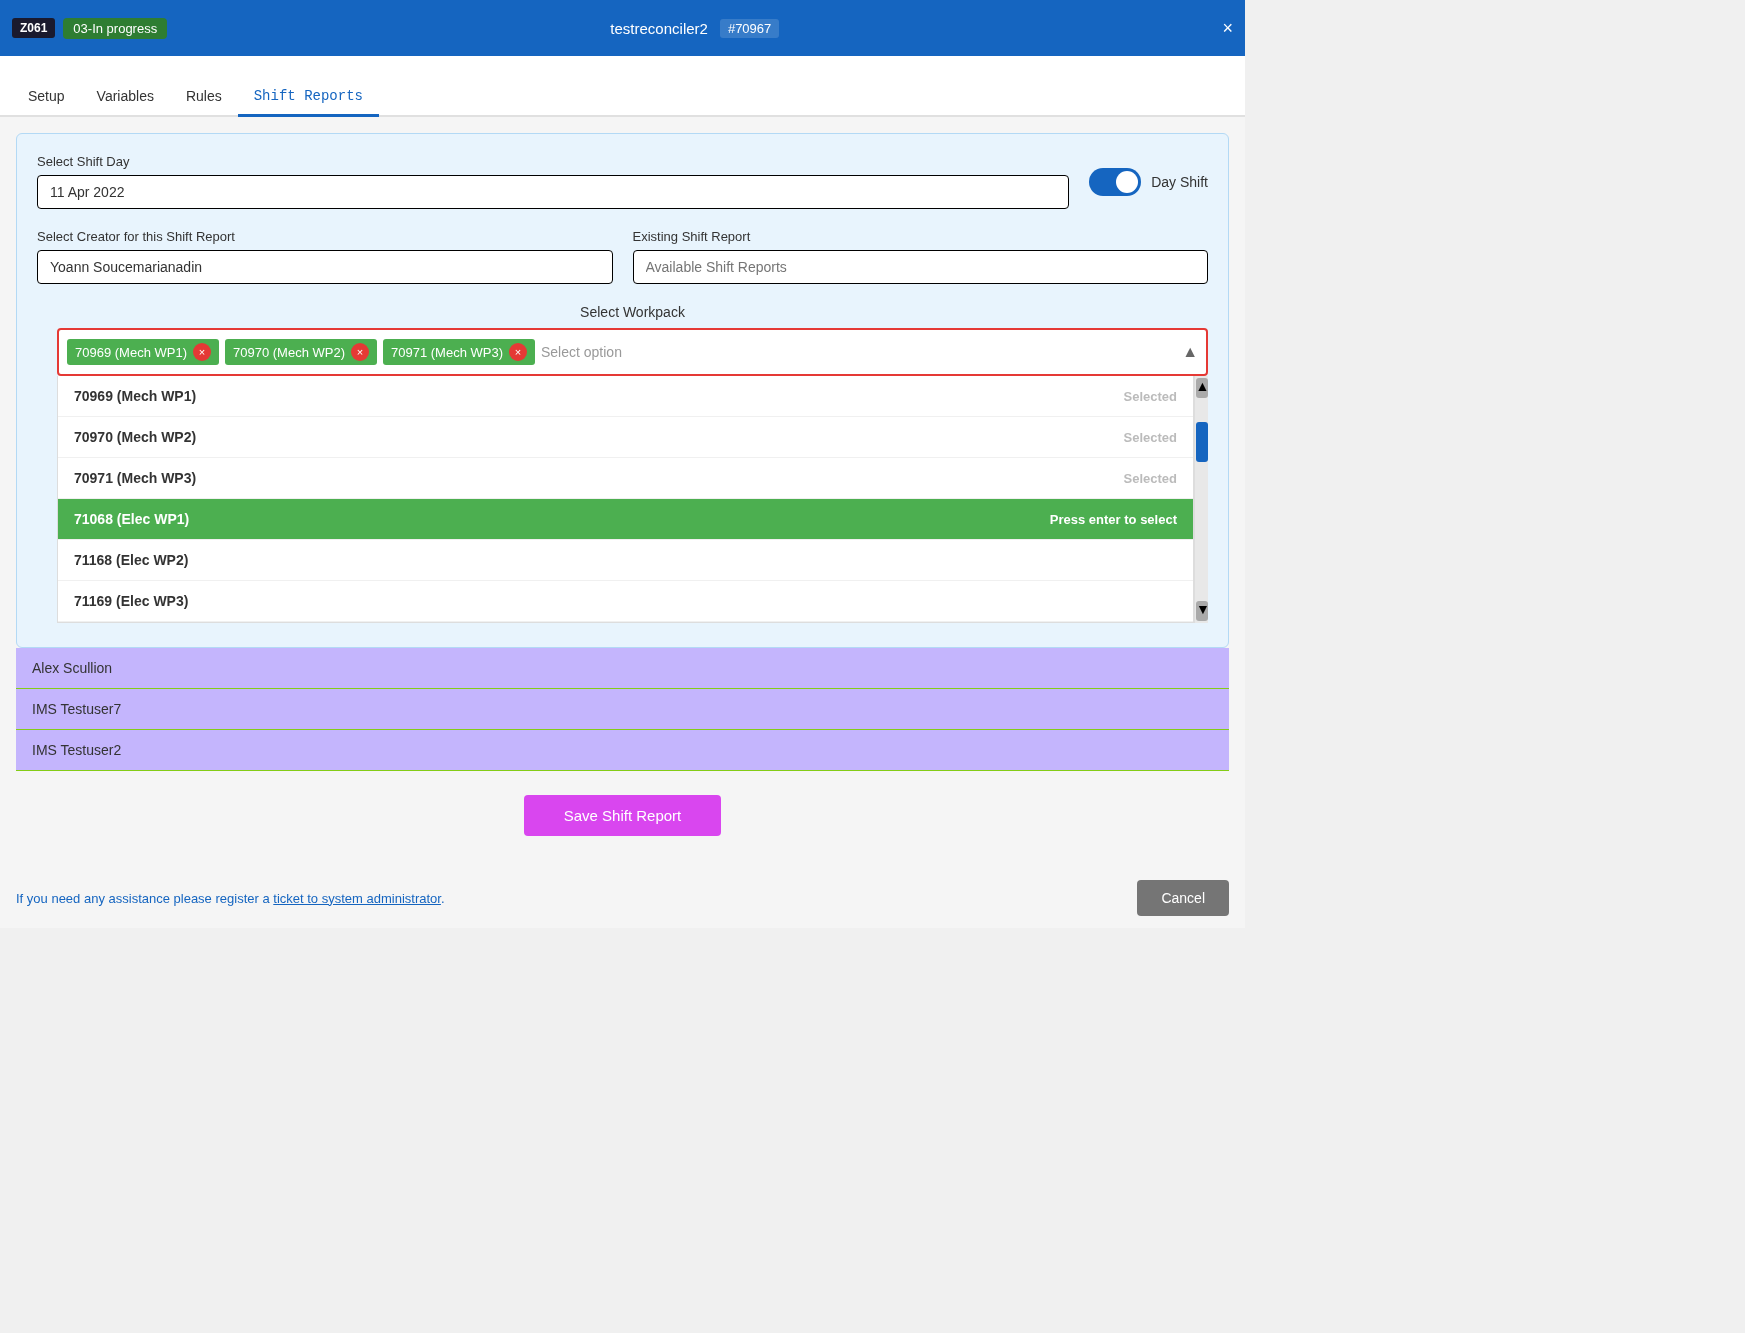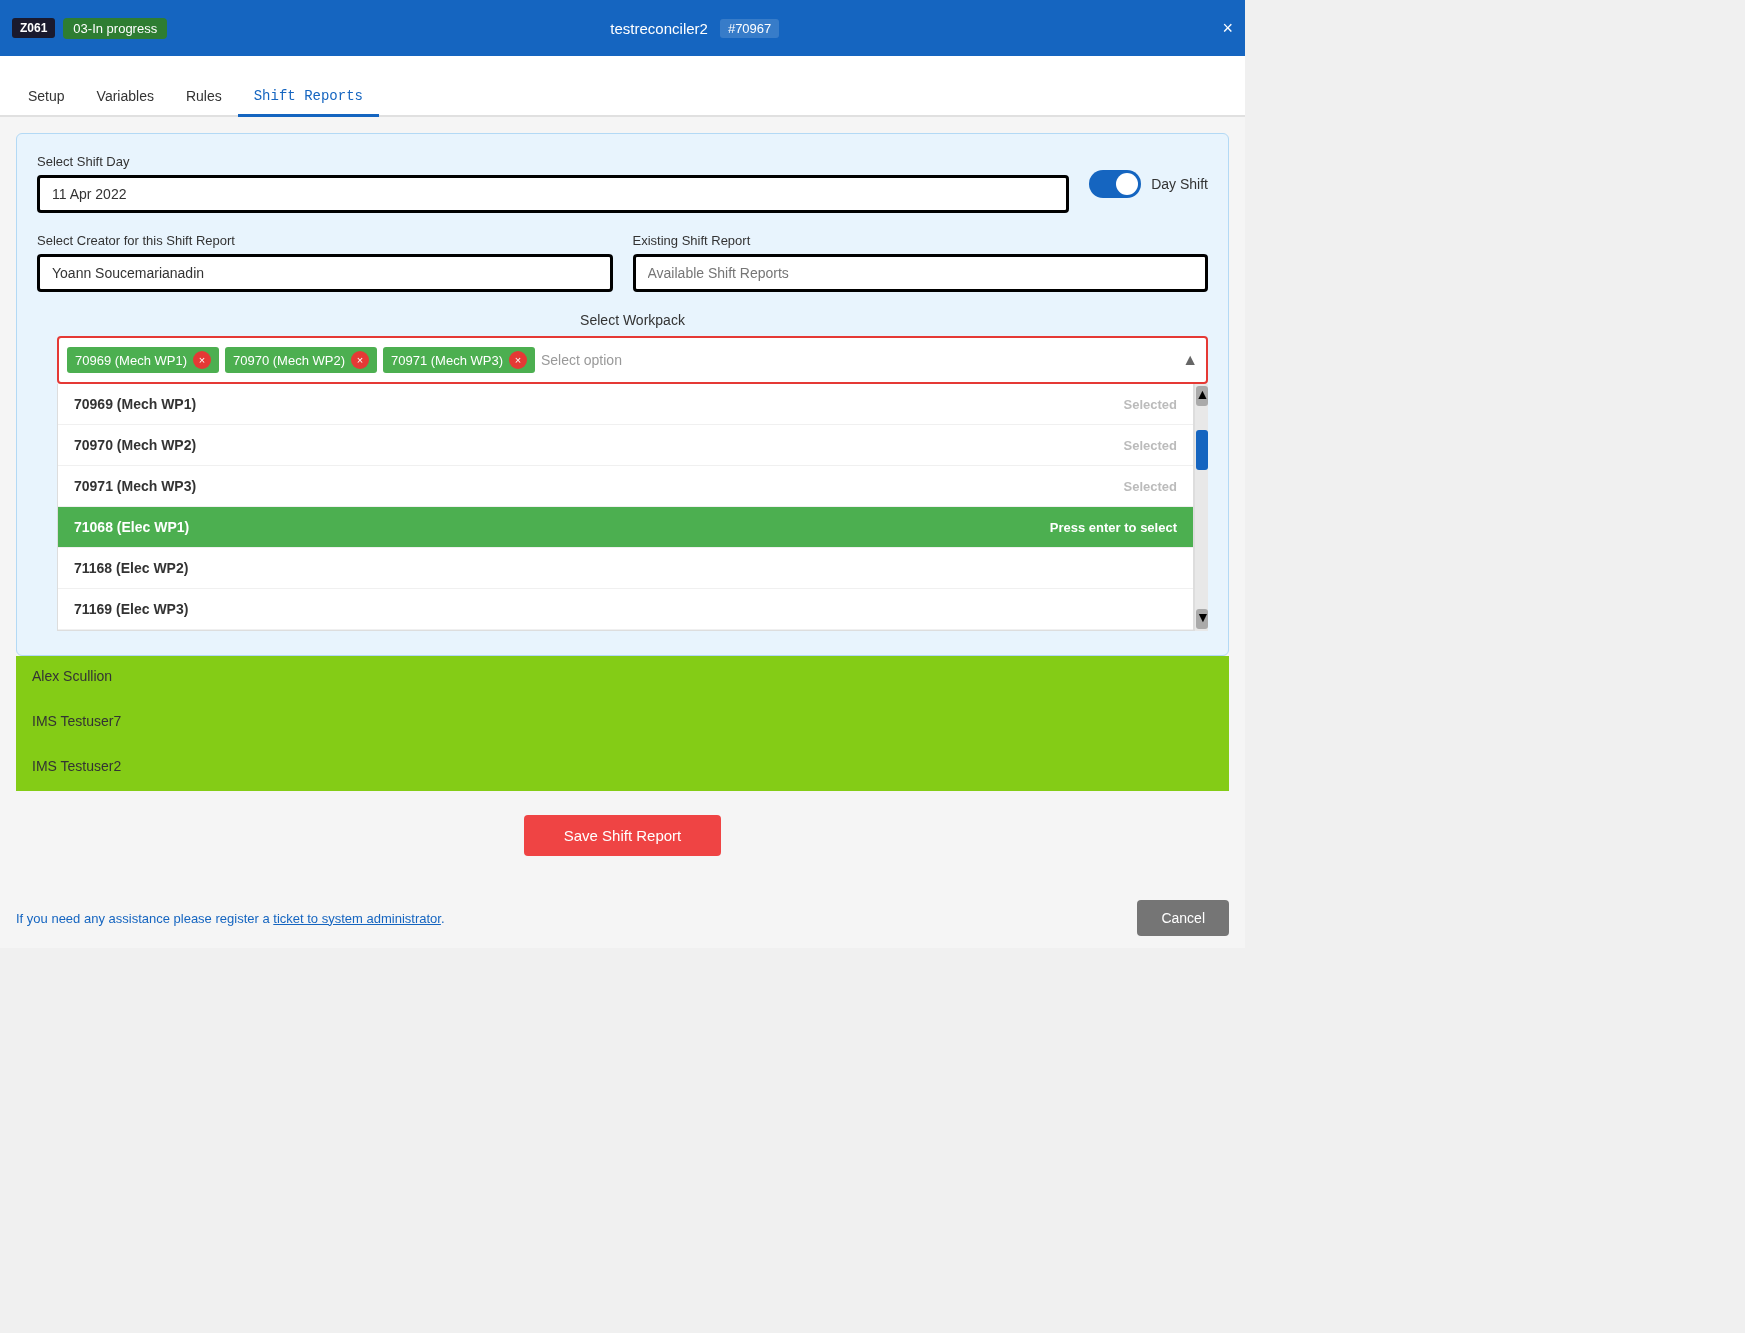--- a/index.html
+++ b/index.html
@@ -116,21 +116,21 @@
     }
     .form-group.full { flex: 1; }
     .form-group.half { flex: 1; }
 
     .form-label {
       font-size: 13px;
       color: #333;
     }
 
     .form-input {
-      border: 3px solid #000000;
+      border: 1px solid #000000;
       border-radius: 4px;
       padding: 8px 12px;
       font-size: 14px;
       background: white;
       color: #333;
     }
 
     
     .toggle-container {
       display: flex;
@@ -258,32 +258,32 @@
     .dropdown-item.highlighted .press-text {
       color: white;
       font-size: 13px;
     }
 
     
     .user-list-item {
       padding: 12px 16px;
       font-size: 14px;
       color: #333;
-      background: #84cc16;
-      border-bottom: 5px solid #84cc16;
+      background: #c4b5fd;
+      border-bottom: 1px solid #84cc16;
     }
 
     
     .save-btn-container {
       display: flex;
       justify-content: center;
       margin: 24px 0 16px 0;
     }
     .save-btn {
-      background: #ef4444;
+      background: #d946ef;
       color: white;
       border: none;
       border-radius: 4px;
       padding: 12px 40px;
       font-size: 15px;
       cursor: pointer;
       font-weight: 500;
     }
 
     

